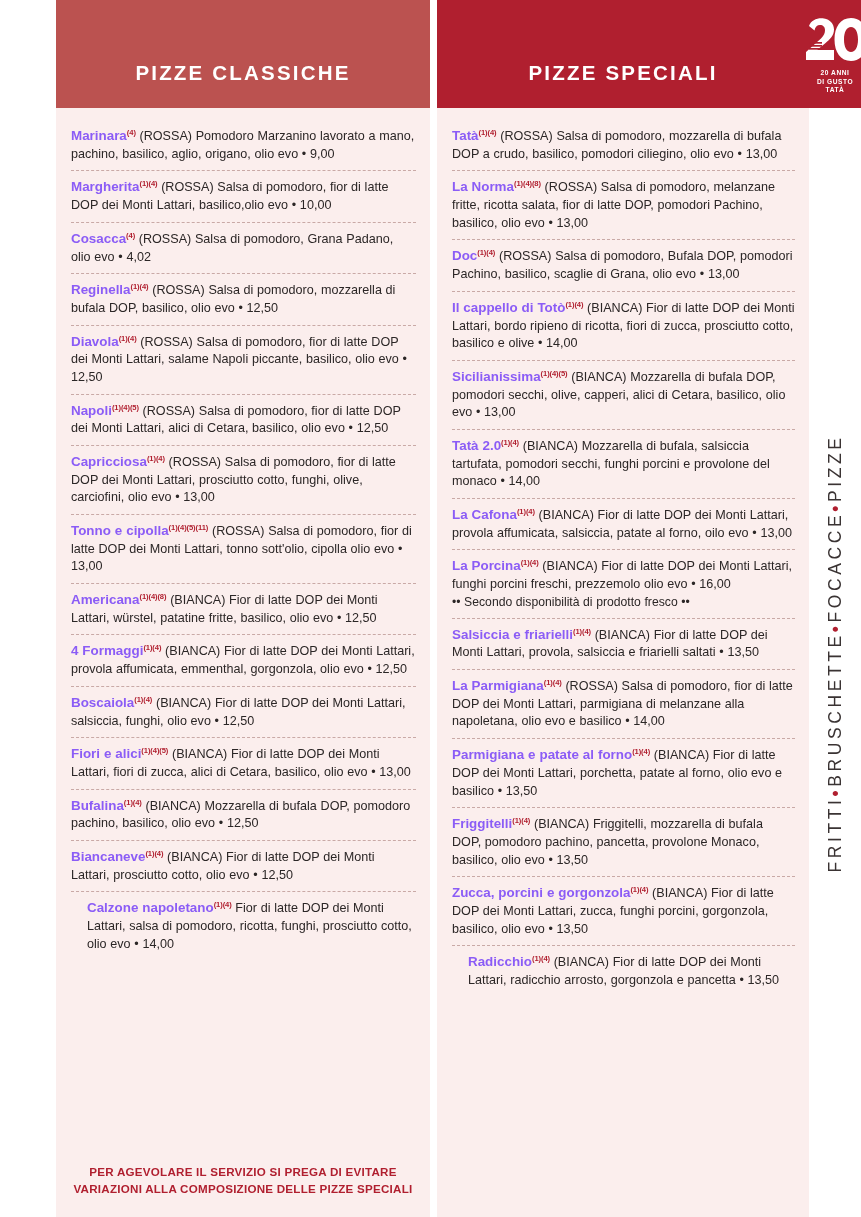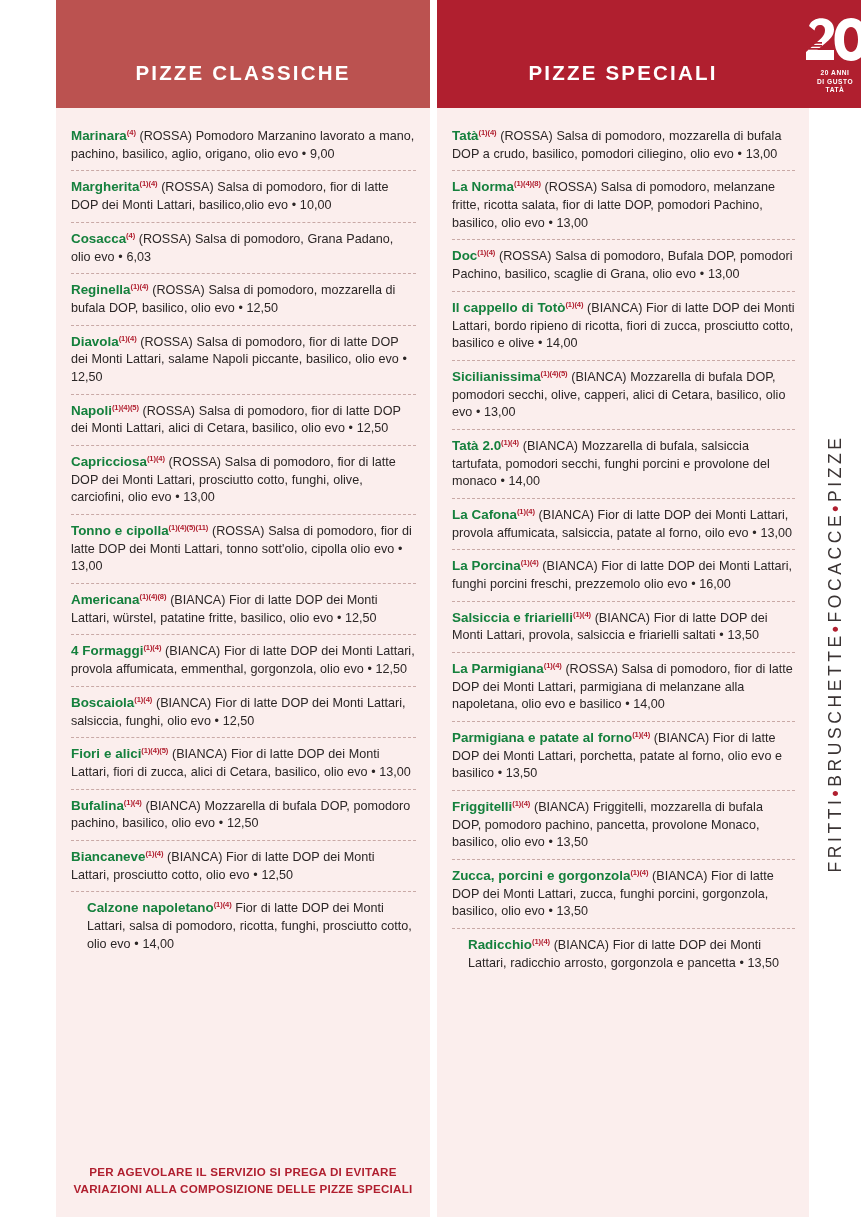--- a/index.html
+++ b/index.html
@@ -74,21 +74,21 @@
     margin: 0;
     font-size: 12.6px;
     line-height: 1.40;
     color: #2b2626;
     text-align: left;
     word-spacing: 0.2px;
   }
   .item .nm {
     font-weight: bold;
     font-size: 13.4px;
-    color: #15803d;
+    color: #8b5cf6;
   }
   .item sup {
     color: #b01f2f;
     font-size: 7.6px;
     font-weight: bold;
     vertical-align: super;
     line-height: 0;
     letter-spacing: -0.1px;
   }
   .item .note {
@@ -171,21 +171,21 @@
       <h2>PIZZE CLASSICHE</h2>
     </div>
     <div class="items" id="list-left">
         <div class="item">
           <p><span class="nm">Marinara</span><sup>(4)</sup><span> (ROSSA) Pomodoro Marzanino lavorato a mano, pachino, basilico, aglio, origano, olio evo • 9,00</span></p>
         </div>
         <div class="item">
           <p><span class="nm">Margherita</span><sup>(1)(4)</sup><span> (ROSSA) Salsa di pomodoro, fior di latte DOP dei Monti Lattari, basilico,olio evo • 10,00</span></p>
         </div>
         <div class="item">
-          <p><span class="nm">Cosacca</span><sup>(4)</sup><span> (ROSSA) Salsa di pomodoro, Grana Padano, olio evo • 6,03</span></p>
+          <p><span class="nm">Cosacca</span><sup>(4)</sup><span> (ROSSA) Salsa di pomodoro, Grana Padano, olio evo • 4,02</span></p>
         </div>
         <div class="item">
           <p><span class="nm">Reginella</span><sup>(1)(4)</sup><span> (ROSSA) Salsa di pomodoro, mozzarella di bufala DOP, basilico, olio evo • 12,50</span></p>
         </div>
         <div class="item">
           <p><span class="nm">Diavola</span><sup>(1)(4)</sup><span> (ROSSA) Salsa di pomodoro, fior di latte DOP dei Monti Lattari, salame Napoli piccante, basilico, olio evo • 12,50</span></p>
         </div>
         <div class="item">
           <p><span class="nm">Napoli</span><sup>(1)(4)(5)</sup><span> (ROSSA) Salsa di pomodoro, fior di latte DOP dei Monti Lattari, alici di Cetara, basilico, olio evo • 12,50</span></p>
         </div>
@@ -244,21 +244,21 @@
         <div class="item">
           <p><span class="nm">Sicilianissima</span><sup>(1)(4)(5)</sup><span> (BIANCA) Mozzarella di bufala DOP, pomodori secchi, olive, capperi, alici di Cetara, basilico, olio evo • 13,00</span></p>
         </div>
         <div class="item">
           <p><span class="nm">Tatà 2.0</span><sup>(1)(4)</sup><span> (BIANCA) Mozzarella di bufala, salsiccia tartufata, pomodori secchi, funghi porcini e provolone del monaco • 14,00</span></p>
         </div>
         <div class="item">
           <p><span class="nm">La Cafona</span><sup>(1)(4)</sup><span> (BIANCA) Fior di latte DOP dei Monti Lattari, provola affumicata, salsiccia, patate al forno, oilo evo • 13,00</span></p>
         </div>
         <div class="item">
-          <p><span class="nm">La Porcina</span><sup>(1)(4)</sup><span> (BIANCA) Fior di latte DOP dei Monti Lattari, funghi porcini freschi, prezzemolo olio evo • 16,00</span></p>
+          <p><span class="nm">La Porcina</span><sup>(1)(4)</sup><span> (BIANCA) Fior di latte DOP dei Monti Lattari, funghi porcini freschi, prezzemolo olio evo • 16,00</span><span class="note">•• Secondo disponibilità di prodotto fresco ••</span></p>
         </div>
         <div class="item">
           <p><span class="nm">Salsiccia e friarielli</span><sup>(1)(4)</sup><span> (BIANCA) Fior di latte DOP dei Monti Lattari, provola, salsiccia e friarielli saltati • 13,50</span></p>
         </div>
         <div class="item">
           <p><span class="nm">La Parmigiana</span><sup>(1)(4)</sup><span> (ROSSA) Salsa di pomodoro, fior di latte DOP dei Monti Lattari, parmigiana di melanzane alla napoletana, olio evo e basilico • 14,00</span></p>
         </div>
         <div class="item">
           <p><span class="nm">Parmigiana e patate al forno</span><sup>(1)(4)</sup><span> (BIANCA) Fior di latte DOP dei Monti Lattari, porchetta, patate al forno, olio evo e basilico • 13,50</span></p>
         </div>

